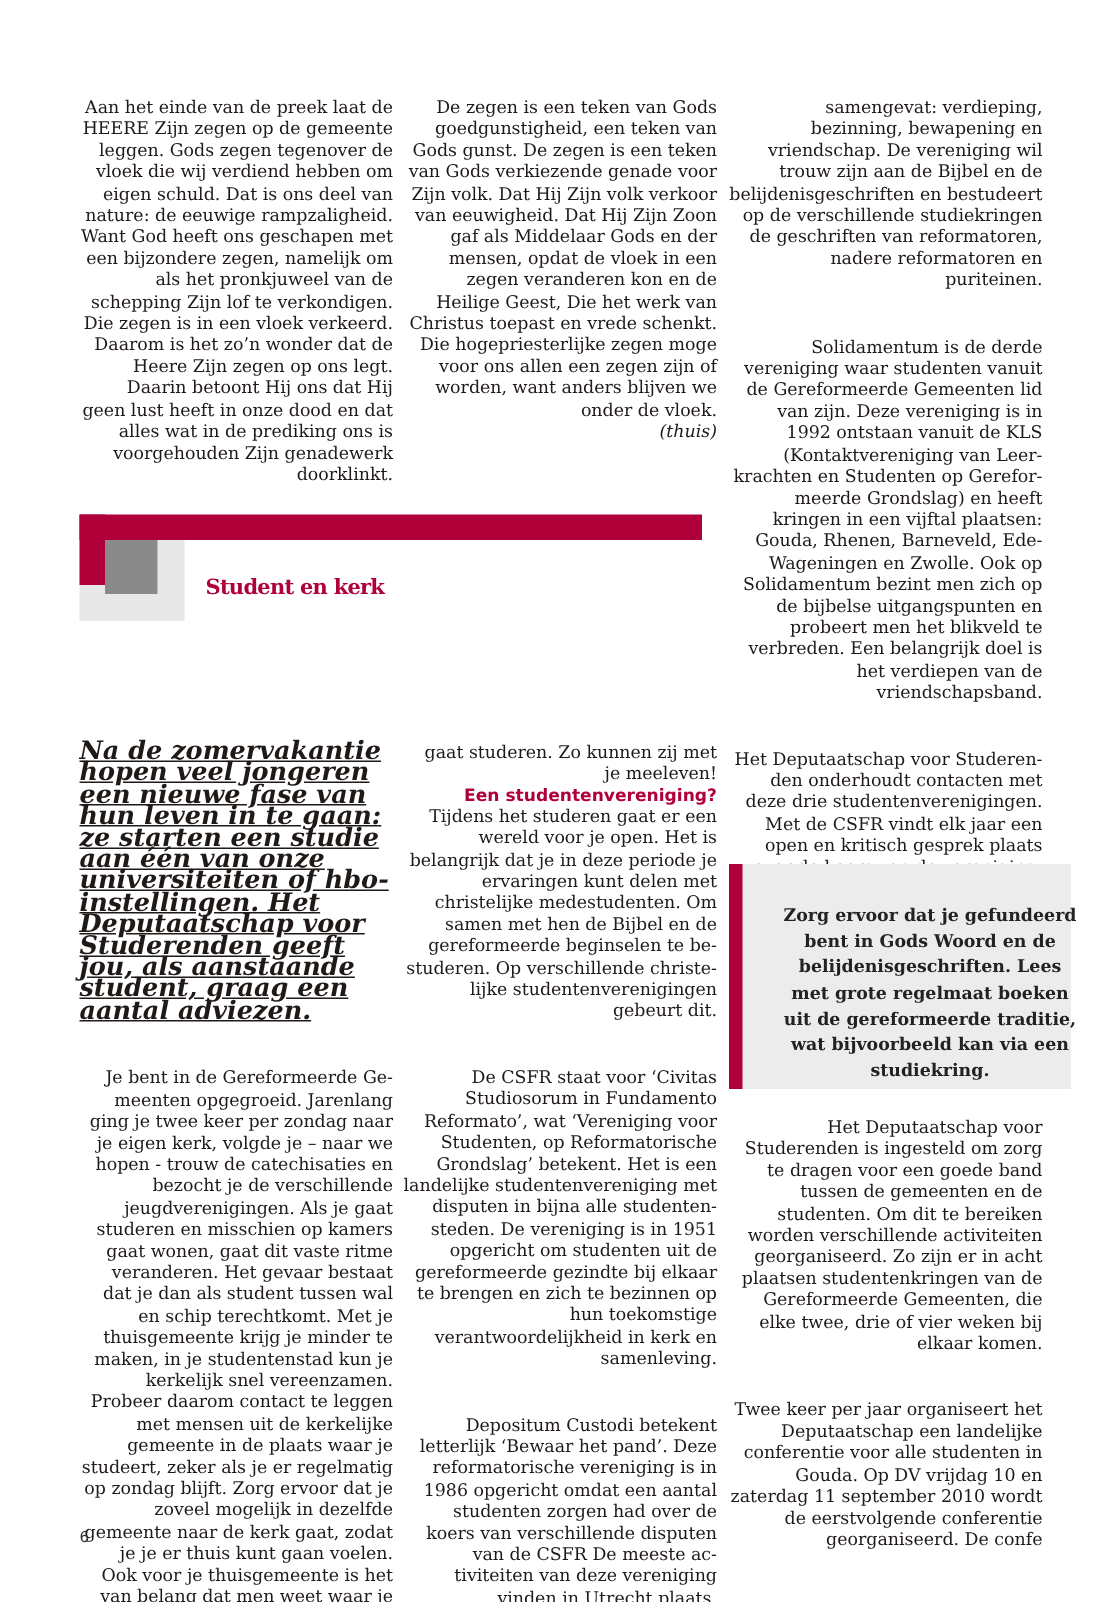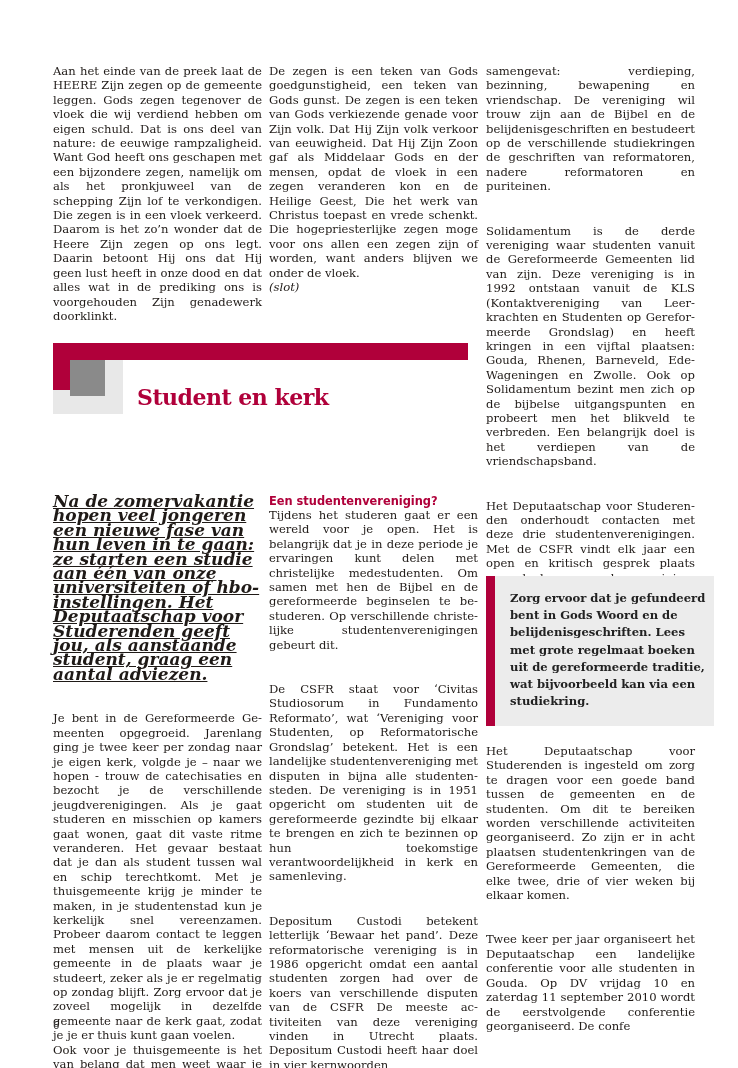--- a/index.html
+++ b/index.html
@@ -1,63 +1,64 @@
 <!DOCTYPE html>
 <html><head>
 <meta charset="utf-8">
 <style>
   html, body { margin:0; padding:0; background:#ffffff; }
   body { width:738px; height:1068px; position:relative; overflow:hidden;
          font-family:"DejaVu Serif", serif; color:#1f1a17; }
   .col { position:absolute; width:209px; font-size:11.6px; line-height:14.4px;
          text-align:justify; hyphens:manual; }
-  .col p { margin:0; }
+  .col p { margin:0;text-align:right; }
   .col p.gap { margin-top:30px; }
   .italic { font-style:italic; }
   .subhead { font-family:"DejaVu Sans", sans-serif; font-weight:bold; color:#b0003a;
              font-size:11.4px; line-height:14px; margin-top:14px; text-align:left; }
   .banner-bar { position:absolute; left:53px; top:343px; width:415px; height:17px; background:#b0003a; }
   .banner-left { position:absolute; left:53px; top:343px; width:17px; height:47px; background:#b0003a; }
   .banner-grey-light { position:absolute; left:53px; top:360px; width:70px; height:54px; background:#e8e8e8; z-index:0; }
   .banner-grey-dark { position:absolute; left:70px; top:360px; width:35px; height:36px; background:#8a8a8a; z-index:2; }
   .banner-left { z-index:1; }
   .title { position:absolute; left:137px; top:384px; font-family:"DejaVu Serif", serif;
-           font-size:22px; font-weight:bold; color:#b0003a; letter-spacing:-0.5px; margin:0; }
+           font-size:14px; font-weight:bold; color:#b0003a; letter-spacing:-0.5px; margin:0; }
   .quote-box { position:absolute; left:486px; top:576px; width:228px; height:150px; background:#ececec; }
   .quote-bar { position:absolute; left:0; top:0; width:9px; height:100%; background:#b0003a; }
   .quote-text { position:absolute; left:24px; top:14px; width:196px; font-family:"DejaVu Serif", serif;
-                font-weight:bold; font-size:11.6px; line-height:17.2px; color:#222; margin:0; }
+                font-weight:bold; font-size:11.6px; line-height:17.2px; color:#222; margin:12px;text-align:center; }
   .page-number { position:absolute; left:53px; top:1020px; font-family:"DejaVu Sans", sans-serif;
                  font-size:10px; color:#333; }
 </style>
 </head>
 <body>
 
 <div class="col" style="left:53px; top:64px;">
   <p>Aan het einde van de preek laat de HEERE Zijn zegen op de gemeente leggen. Gods zegen tegenover de vloek die wij verdiend hebben om eigen schuld. Dat is ons deel van na­ture: de eeuwige rampzaligheid. Want God heeft ons geschapen met een bijzondere zegen, namelijk om als het pronkjuweel van de schepping Zijn lof te verkondigen. Die zegen is in een vloek verkeerd. Daarom is het zo’n wonder dat de Heere Zijn zegen op ons legt. Daarin betoont Hij ons dat Hij geen lust heeft in onze dood en dat alles wat in de prediking ons is voorgehouden Zijn genadewerk door­klinkt.</p>
 </div>
 
 <div class="col" style="left:269px; top:64px;">
   <p>De zegen is een teken van Gods goed­gunstigheid, een teken van Gods gunst. De zegen is een teken van Gods verkiezende genade voor Zijn volk. Dat Hij Zijn volk verkoor van eeuwig­heid. Dat Hij Zijn Zoon gaf als Mid­delaar Gods en der mensen, opdat de vloek in een zegen veranderen kon en de Heilige Geest, Die het werk van Christus toepast en vrede schenkt. Die hogepriesterlijke zegen moge voor ons allen een zegen zijn of wor­den, want anders blijven we onder de vloek.</p>
-  <p class="italic">(slot)</p>
+  <p class="italic">(thuis)</p>
 </div>
 
 <div class="banner-grey-light"></div>
 <div class="banner-bar"></div>
 <div class="banner-left"></div>
 <div class="banner-grey-dark"></div>
 <h1 class="title">Student en kerk</h1>
 
 <div class="col" style="left:53px; top:494px;">
   <p class="italic" style="font-weight:bold; text-align:left; font-size:17px;text-decoration:underline;">Na de zomervakantie hopen veel jongeren een nieuwe fase van hun leven in te gaan: ze starten een studie aan één van onze universiteiten of hbo-instellingen. Het Deputaatschap voor Studerenden geeft jou, als aan­staande student, graag een aantal adviezen.</p>
   <p class="gap">Je bent in de Gereformeerde Ge­meenten opgegroeid. Jarenlang ging je twee keer per zondag naar je ei­gen kerk, volgde je – naar we hopen - trouw de catechisaties en bezocht je de verschillende jeugdverenigingen. Als je gaat studeren en misschien op kamers gaat wonen, gaat dit vaste ritme veranderen. Het gevaar bestaat dat je dan als student tussen wal en schip terechtkomt. Met je thuisge­meente krijg je minder te maken, in je studentenstad kun je kerkelijk snel vereenzamen. Probeer daarom con­tact te leggen met mensen uit de ker­kelijke gemeente in de plaats waar je studeert, zeker als je er regelmatig op zondag blijft. Zorg ervoor dat je zoveel mogelijk in dezelfde gemeente naar de kerk gaat, zodat je je er thuis kunt gaan voelen.</p>
   <p>Ook voor je thuisgemeente is het van belang dat men weet waar je gaat stu­deren. Misschien ben je van plan in je studentenstad catechisatie te vol­gen. Geef daarom aan je catecheet of wijkouderling door waar en wat je</p>
 </div>
 
 <div class="col" style="left:269px; top:494px;">
+  <p>gaat studeren. Zo kunnen zij met je meeleven!</p>
   <p class="subhead">Een studentenvereniging?</p>
   <p>Tijdens het studeren gaat er een we­reld voor je open. Het is belangrijk dat je in deze periode je ervaringen kunt delen met christelijke medestuden­ten. Om samen met hen de Bijbel en de gereformeerde beginselen te be­studeren. Op verschillende christe­lijke studentenverenigingen gebeurt dit.</p>
   <p class="gap">De CSFR staat voor ‘Civitas Studioso­rum in Fundamento Reformato’, wat ‘Vereniging voor Studenten, op Refor­matorische Grondslag’ betekent. Het is een landelijke studentenvereniging met disputen in bijna alle studenten­steden. De vereniging is in 1951 op­gericht om studenten uit de gerefor­meerde gezindte bij elkaar te brengen en zich te bezinnen op hun toekom­stige verantwoordelijkheid in kerk en samenleving.</p>
   <p class="gap">Depositum Custodi betekent letterlijk ‘Bewaar het pand’. Deze reformatori­sche vereniging is in 1986 opgericht omdat een aantal studenten zorgen had over de koers van verschillende disputen van de CSFR De meeste ac­tiviteiten van deze vereniging vinden in Utrecht plaats. Depositum Custodi heeft haar doel in vier kernwoorden</p>
 </div>
 
 <div class="col" style="left:486px; top:64px;">
   <p>samengevat: verdieping, bezinning, bewapening en vriendschap. De ver­eniging wil trouw zijn aan de Bijbel en de belijdenisgeschriften en bestu­deert op de verschillende studiekrin­gen de geschriften van reformatoren, nadere reformatoren en puriteinen.</p>
   <p class="gap">Solidamentum is de derde vereniging waar studenten vanuit de Gerefor­meerde Gemeenten lid van zijn. Deze vereniging is in 1992 ontstaan vanuit de KLS (Kontaktvereniging van Leer­krachten en Studenten op Gerefor­meerde Grondslag) en heeft kringen in een vijftal plaatsen: Gouda, Rhe­nen, Barneveld, Ede-Wageningen en Zwolle. Ook op Solidamentum bezint men zich op de bijbelse uitgangspun­ten en  probeert men het blikveld te verbreden. Een belangrijk doel is het verdiepen van de vriendschapsband.</p>
   <p class="gap">Het Deputaatschap voor Studeren­den onderhoudt contacten met deze drie studentenverenigingen. Met de CSFR vindt elk jaar een open en kri­tisch gesprek plaats over de koers van de vereniging, waarbij de keuze van onderwerpen, de sprekers en de pu­blicaties aan bod komen. Dit blijkt nodig te zijn. Met de beide andere verenigingen vindt eens per twee jaar een gesprek plaats.</p>

